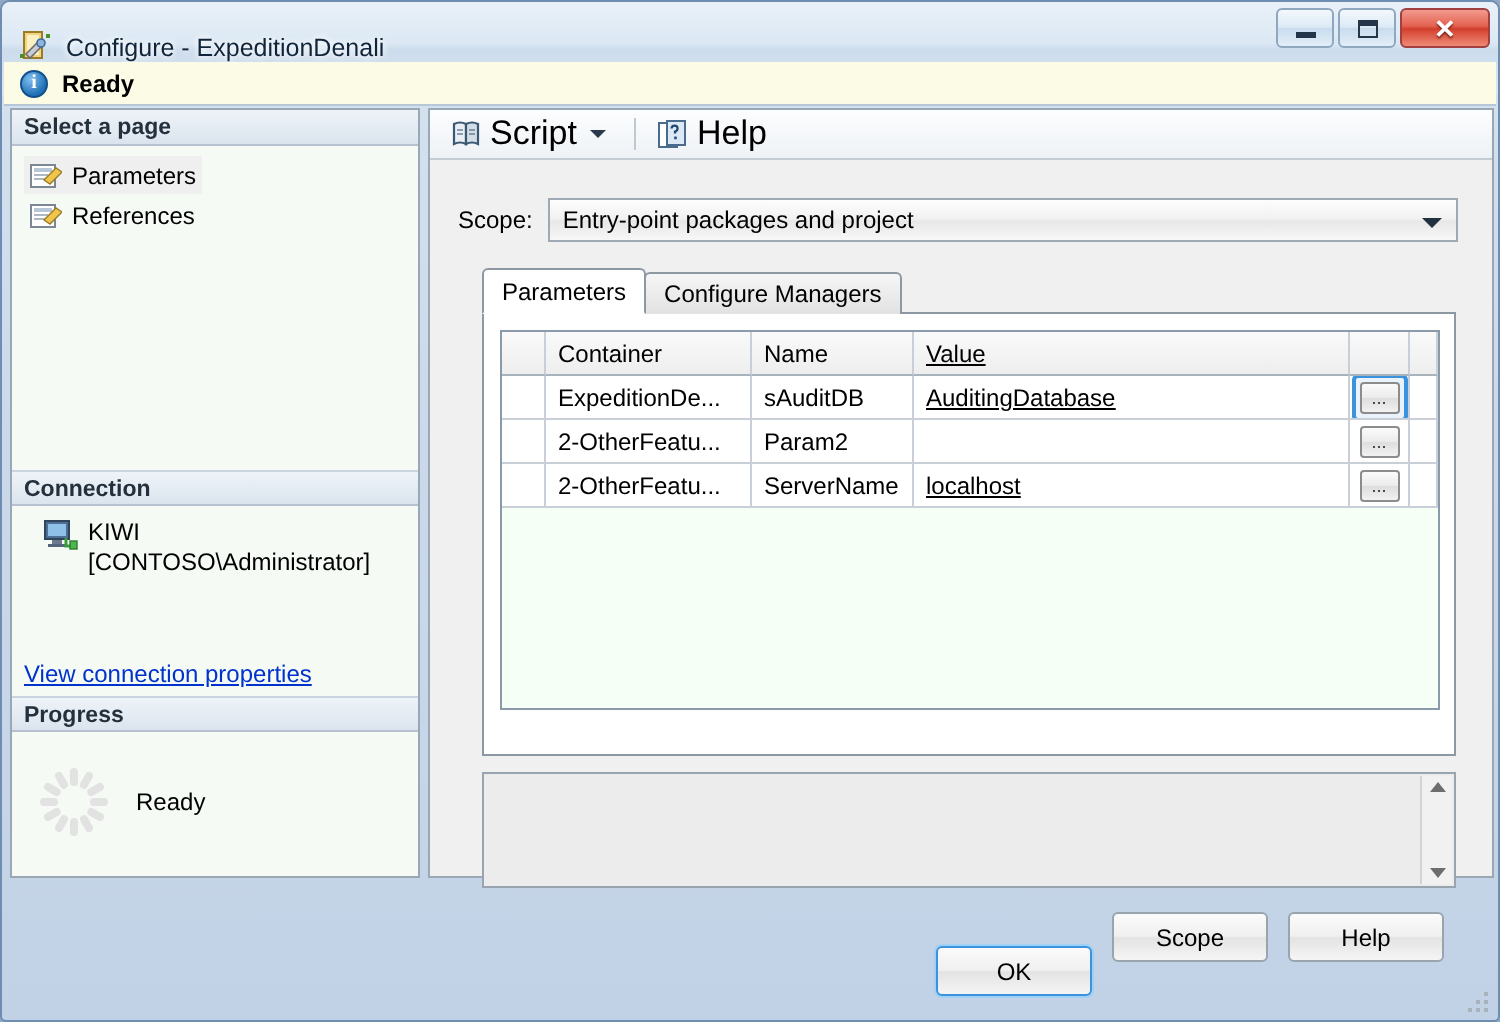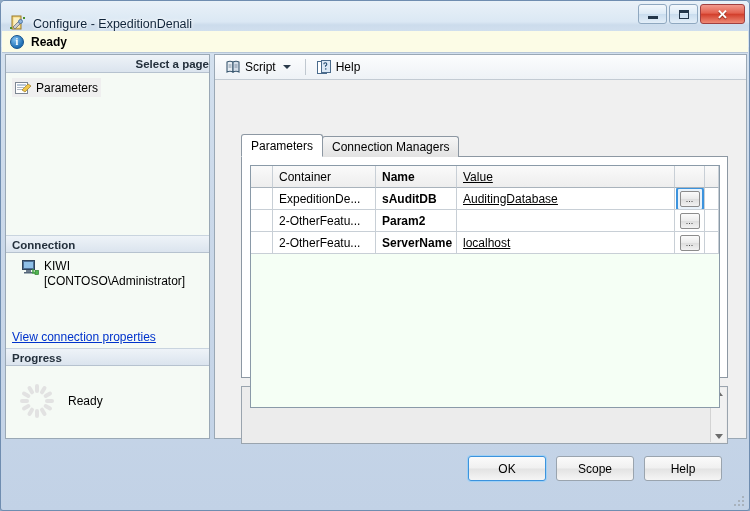--- a/index.html
+++ b/index.html
@@ -81,21 +81,21 @@
     display:flex; flex-direction:column;
   }
   .section-head {
     height:18px; line-height:18px;
     background:linear-gradient(180deg,#eef3f8 0%, #dbe4ee 100%);
     border-bottom:1px solid #b6c2cf;
     border-top:1px solid #c9d4df;
     font-weight:bold; font-size:11.5px; color:#24303c;
     padding-left:6px;
   }
-  .section-head.first { border-top:none;text-align:right; }
+  .section-head.first { border-top:none; }
   .section-body { padding:4px 6px 6px 6px; background:#f5faf5; }
   .page-item {
     display:flex; align-items:center; gap:5px; height:19px;
     padding:0 3px; margin:1px 0; width:max-content;
   }
   .page-item.selected { background:#efefef; }
   .page-label { font-size:12px; color:#000; }
   .icon-page { width:16px; height:14px; position:relative; flex:0 0 auto; }
 
   #pages-body { flex:1 1 auto; }
@@ -124,21 +124,21 @@
     position:relative;
   }
 
   
   #toolbar {
     height:25px; border-bottom:1px solid #c3cbd3;
     background:linear-gradient(180deg,#fcfdfe 0%, #eef2f6 100%);
     display:flex; align-items:center; padding-left:6px; gap:4px;
   }
   .tb-item { display:flex; align-items:center; gap:4px; padding:2px 4px; height:20px; }
-  .tb-label { font-size:12px; color:#000; }
+  .tb-label { font-size:17px; color:#000; }
   .tb-caret {
     width:0; height:0; border-left:4px solid transparent; border-right:4px solid transparent;
     border-top:4px solid #2a3a4a; margin:0 3px;
   }
   .tb-sep { width:1px; height:16px; background:#c0c8d0; margin:0 3px; }
   .icon-script { width:16px; height:15px; position:relative; }
   .icon-help { width:15px; height:15px; position:relative; }
 
   
   #scope-row { position:absolute; left:14px; top:44px; display:flex; align-items:center; gap:8px; }
@@ -168,35 +168,35 @@
     border-bottom:1px solid #ffffff;
     position:relative; z-index:4;
   }
 
   
   #tabbody {
     position:absolute; left:26px; top:101px; width:487px; height:222px;
     background:#ffffff; border:1px solid #8d98a3; z-index:2;
   }
   #grid {
-    position:absolute; left:8px; top:8px; width:470px; height:243px;
+    position:absolute; left:8px; top:8px; width:470px; height:190px;
     background:#f5fff5; border:1px solid #8a9aa8;
     overflow:hidden;
   }
   .grid-row { display:flex; height:22px; }
   .gh { background:linear-gradient(180deg,#fafafa 0%, #ededed 100%); }
   .gc {
     border-right:1px solid #c8cfd6; border-bottom:1px solid #c8cfd6;
     display:flex; align-items:center; padding-left:6px;
     font-size:12px; background:#ffffff; overflow:hidden; white-space:nowrap;
   }
   .gh .gc { background:transparent; border-bottom:1px solid #a9b3bc; font-size:12px; }
   .c-sel  { width:22px; flex:0 0 22px; padding-left:0; }
   .c-cont { width:103px; flex:0 0 103px; }
-  .c-name { width:81px; flex:0 0 81px;font-weight:bold; }
+  .c-name { width:81px; flex:0 0 81px; }
   .c-val  { width:218px; flex:0 0 218px;text-decoration:underline; }
   .c-btn  { width:30px; flex:0 0 30px; padding-left:0; justify-content:center; }
   .c-end  { flex:1 1 auto; }
   .val-underline { text-decoration:underline; }
   .ell-btn {
     width:20px; height:16px; border:1px solid #8c8c8c; border-radius:2px;
     background:linear-gradient(180deg,#fbfbfb 0%, #ebebeb 48%, #dedede 52%, #f2f2f2 100%);
     display:flex; align-items:center; justify-content:center;
     font-size:9px; letter-spacing:0px; line-height:8px; color:#303030;
   }
@@ -220,21 +220,21 @@
 
   
   #footer { position:absolute; left:0; top:443px; width:750px; height:68px; }
   .dlg-btn {
     position:absolute; top:12px; width:78px; height:25px;
     border:1px solid #9aa4ae; border-radius:3px;
     background:linear-gradient(180deg,#fbfbfb 0%, #f0f0f0 48%, #e3e3e3 52%, #f5f5f5 100%);
     font-size:12px; color:#000;
     display:flex; align-items:center; justify-content:center;
   }
-  .dlg-btn.default { border:1px solid #3c93dd; box-shadow:0 0 0 1px #9fd0f5; }
+  .dlg-btn.default { border:1px solid #3c93dd; box-shadow:0 0 0 1px #9fd0f5;margin-top:17px; }
   #btn-ok { left:467px; }
   #btn-cancel { left:555px; }
   #btn-help { left:643px; }
   #resize-grip { position:absolute; right:5px; bottom:4px; width:12px; height:12px; }
   #resize-grip i { position:absolute; width:2px; height:2px; background:#a8b2bc; }
 </style>
 </head>
 <body>
 
 <div id="window">
@@ -282,20 +282,32 @@
               <rect x="0.5" y="1.5" width="12" height="11" fill="#ffffff" stroke="#7d8793" stroke-width="1"></rect>
               <rect x="2" y="3" width="9" height="2" fill="#b8c7d8"></rect>
               <rect x="2" y="6" width="7" height="1" fill="#aeb8c4"></rect>
               <rect x="2" y="8" width="8" height="1" fill="#aeb8c4"></rect>
               <path d="M7 9 L13 3 L16 5 L10 11 Z" fill="#f0c64a" stroke="#9a7b2a" stroke-width="0.7"></path>
             </svg>
           </span>
           <span class="page-label">Parameters</span>
         </div>
 
+        <div class="page-item">
+          <span class="icon-page">
+            <svg width="16" height="14" viewBox="0 0 16 14">
+              <rect x="0.5" y="1.5" width="12" height="11" fill="#ffffff" stroke="#7d8793" stroke-width="1"></rect>
+              <rect x="2" y="3" width="9" height="2" fill="#b8c7d8"></rect>
+              <rect x="2" y="6" width="7" height="1" fill="#aeb8c4"></rect>
+              <rect x="2" y="8" width="8" height="1" fill="#aeb8c4"></rect>
+              <path d="M7 9 L13 3 L16 5 L10 11 Z" fill="#f0c64a" stroke="#9a7b2a" stroke-width="0.7"></path>
+            </svg>
+          </span>
+          <span class="page-label">References</span>
+        </div>
 
       </div>
 
       <div class="section-head">Connection</div>
       <div class="section-body" id="conn-body">
         <div class="conn-row">
           <span class="icon-server">
             <svg width="17" height="15" viewBox="0 0 17 15">
               <rect x="0.5" y="0.5" width="12" height="9" fill="#4d6f96" stroke="#30455c" stroke-width="1"></rect>
               <rect x="2" y="2" width="9" height="6" fill="#8fc0e8"></rect>
@@ -355,24 +367,31 @@
               <rect x="0.5" y="1.5" width="9" height="12" fill="#ffffff" stroke="#4a6b8c" stroke-width="1"></rect>
               <rect x="4.5" y="0.5" width="9" height="12" fill="#dbe8f5" stroke="#4a6b8c" stroke-width="1"></rect>
               <path d="M6.8 4.2 q0 -1.4 1.5 -1.4 q1.5 0 1.5 1.4 q0 1.1 -1.3 1.6 v1" stroke="#21486e" stroke-width="1.1" fill="none"></path>
               <rect x="8.1" y="8.3" width="1.3" height="1.3" fill="#21486e"></rect>
             </svg>
           </span>
           <span class="tb-label">Help</span>
         </div>
       </div>
 
+      <div id="scope-row">
+        <span id="scope-label">Scope:</span>
+        <div id="scope-combo">
+          <span>Entry-point packages and project</span>
+          <span id="scope-arrow"></span>
+        </div>
+      </div>
 
       <div id="tabs">
         <div class="tab active">Parameters</div>
-        <div class="tab">Connection Managers</div>
+        <div class="tab">Configure Managers</div>
       </div>
 
       <div id="tabbody">
         <div id="grid">
 
           <div class="grid-row gh">
             <div class="gc c-sel"></div>
             <div class="gc c-cont">Container</div>
             <div class="gc c-name">Name</div>
             <div class="gc c-val">Value</div>

